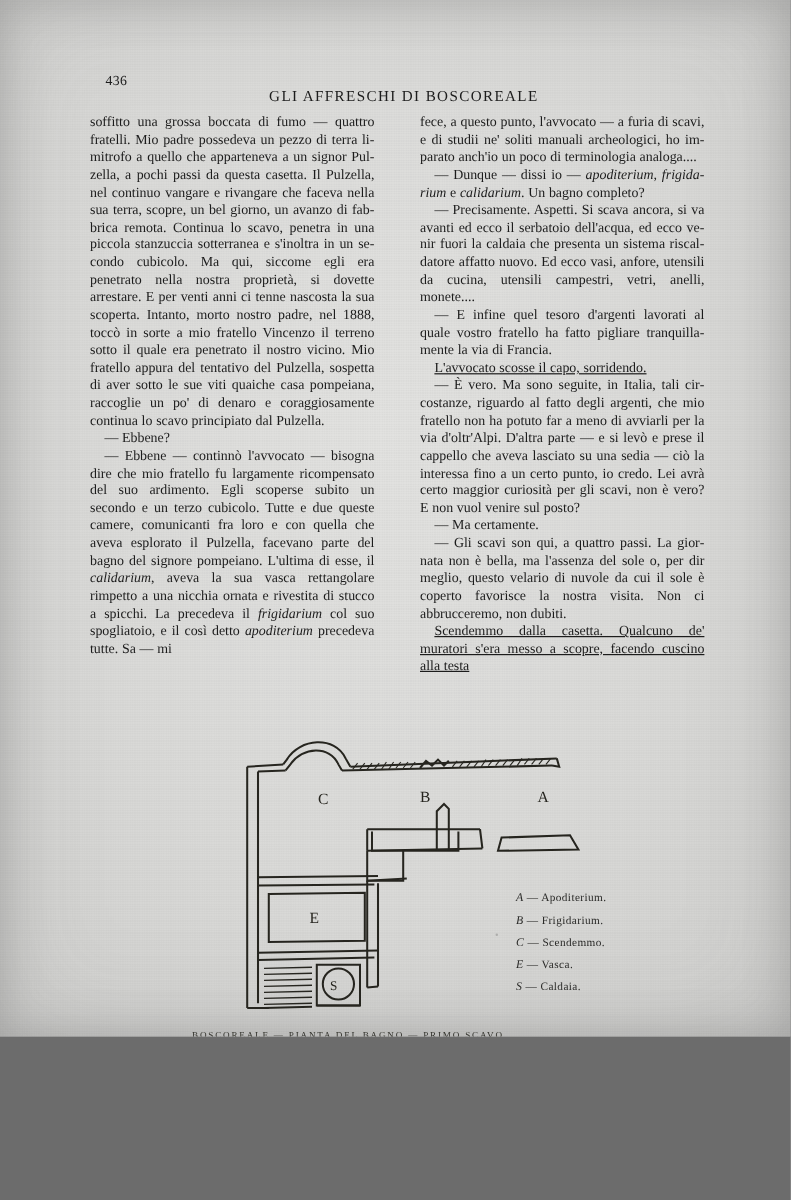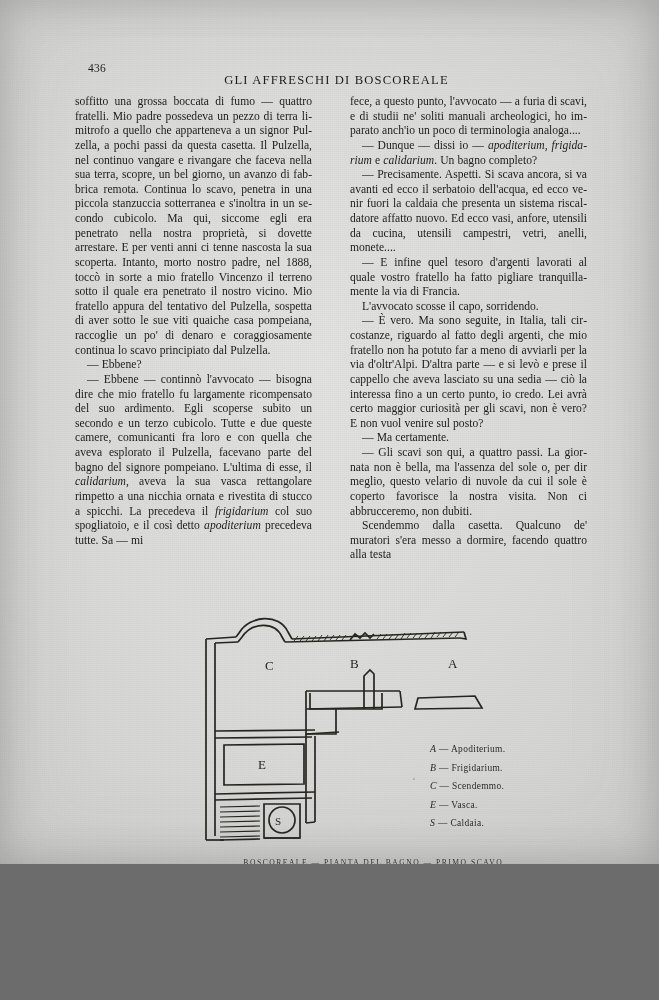--- a/index.html
+++ b/index.html
@@ -74,21 +74,21 @@
   .col { width: 245px; }
   .col p {
     margin: 0;
     font-size: 11.6px;
     line-height: 14.62px;
     text-align: justify;
     text-align-last: left;
     hyphens: manual;
     word-spacing: .2px;
   }
-  .col p.ind { text-indent: 12px; }
+  .col p.ind { text-indent: 12px; text-decoration: underline; }
   .col p.dash { text-indent: 12px; }
   em { font-style: italic; }
 
   
   .figure {
     position: absolute;
     left: 70px;
     top: 600px;
     width: 520px;
     height: 290px;
@@ -101,21 +101,20 @@
     font-size: 9.4px;
     line-height: 17.6px;
     letter-spacing: .35px;
     color: #2a2a28;
   }
   .legend .key { font-style: italic; font-size: 9.8px; }
   .caption {
     position: absolute;
     left: 0; right: 0;
     top: 258px;
-    text-align: center;
     font-size: 7.6px;
     letter-spacing: 1.5px;
     color: #35352f;
     padding-left: 90px;
   }
 </style>
 </head>
 <body>
 
 <div class="page">
@@ -138,21 +137,21 @@
 
     <div class="col">
       <p>fece, a questo punto, l'avvocato — a furia di scavi, e di studii ne' soliti manuali archeologici, ho im­parato anch'io un poco di terminologia analoga....</p>
       <p class="dash">— Dunque — dissi io — <em>apoditerium, frigida­rium</em> e <em>calidarium</em>. Un bagno completo?</p>
       <p class="dash">— Precisamente. Aspetti. Si scava ancora, si va avanti ed ecco il serbatoio dell'acqua, ed ecco ve­nir fuori la caldaia che presenta un sistema riscal­datore affatto nuovo. Ed ecco vasi, anfore, utensili da cucina, utensili campestri, vetri, anelli, monete....</p>
       <p class="dash">— E infine quel tesoro d'argenti lavorati al quale vostro fratello ha fatto pigliare tranquilla­mente la via di Francia.</p>
       <p class="ind">L'avvocato scosse il capo, sorridendo.</p>
       <p class="dash">— È vero. Ma sono seguite, in Italia, tali cir­costanze, riguardo al fatto degli argenti, che mio fratello non ha potuto far a meno di avviarli per la via d'oltr'Alpi. D'altra parte — e si levò e prese il cappello che aveva lasciato su una sedia — ciò la interessa fino a un certo punto, io credo. Lei avrà certo maggior curiosità per gli scavi, non è vero? E non vuol venire sul posto?</p>
       <p class="dash">— Ma certamente.</p>
       <p class="dash">— Gli scavi son qui, a quattro passi. La gior­nata non è bella, ma l'assenza del sole o, per dir meglio, questo velario di nuvole da cui il sole è coperto favorisce la nostra visita. Non ci abbrucce­remo, non dubiti.</p>
-      <p class="ind">Scendemmo dalla casetta. Qualcuno de' muratori s'era messo a dormire, facendo quattro alla testa</p>
+      <p class="ind">Scendemmo dalla casetta. Qualcuno de' muratori s'era messo a scopre, facendo cuscino alla testa</p>
     </div>
 
   </div>
 
   <div class="figure">
 
     <svg class="plan-svg" width="300" height="240" viewBox="0 0 300 240">
       <g fill="none" stroke="#26251f" stroke-width="1.7" stroke-linejoin="miter" stroke-linecap="butt">
 
         <path d="M4 31 L4 232"></path>

